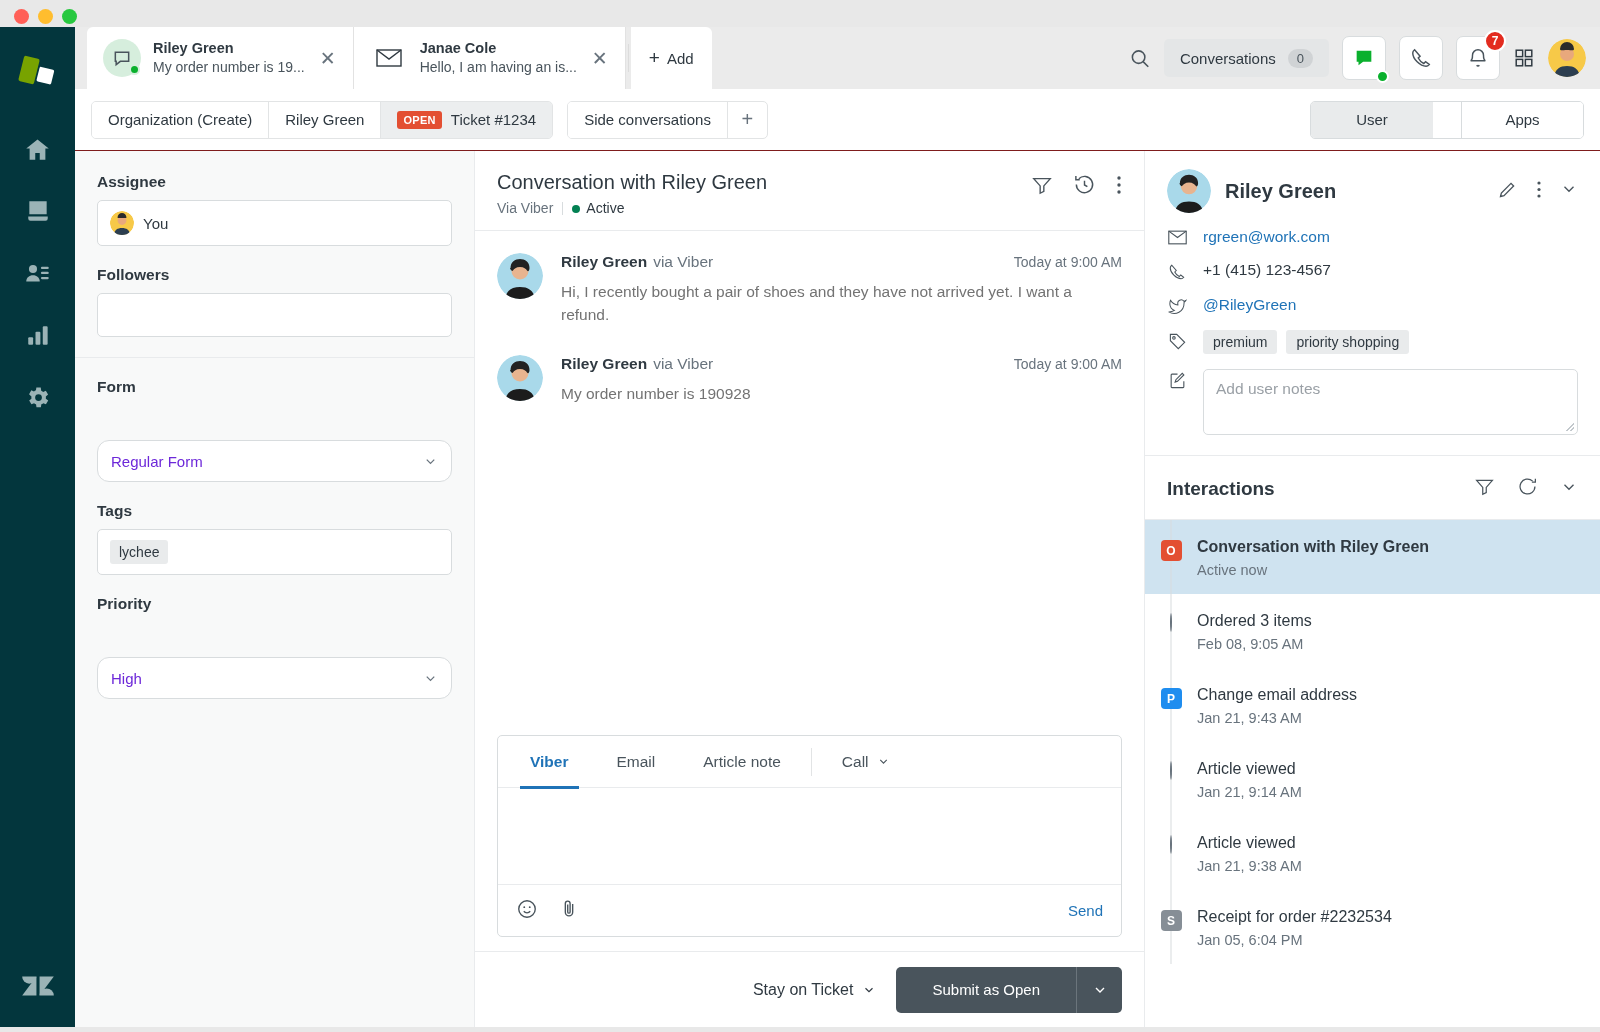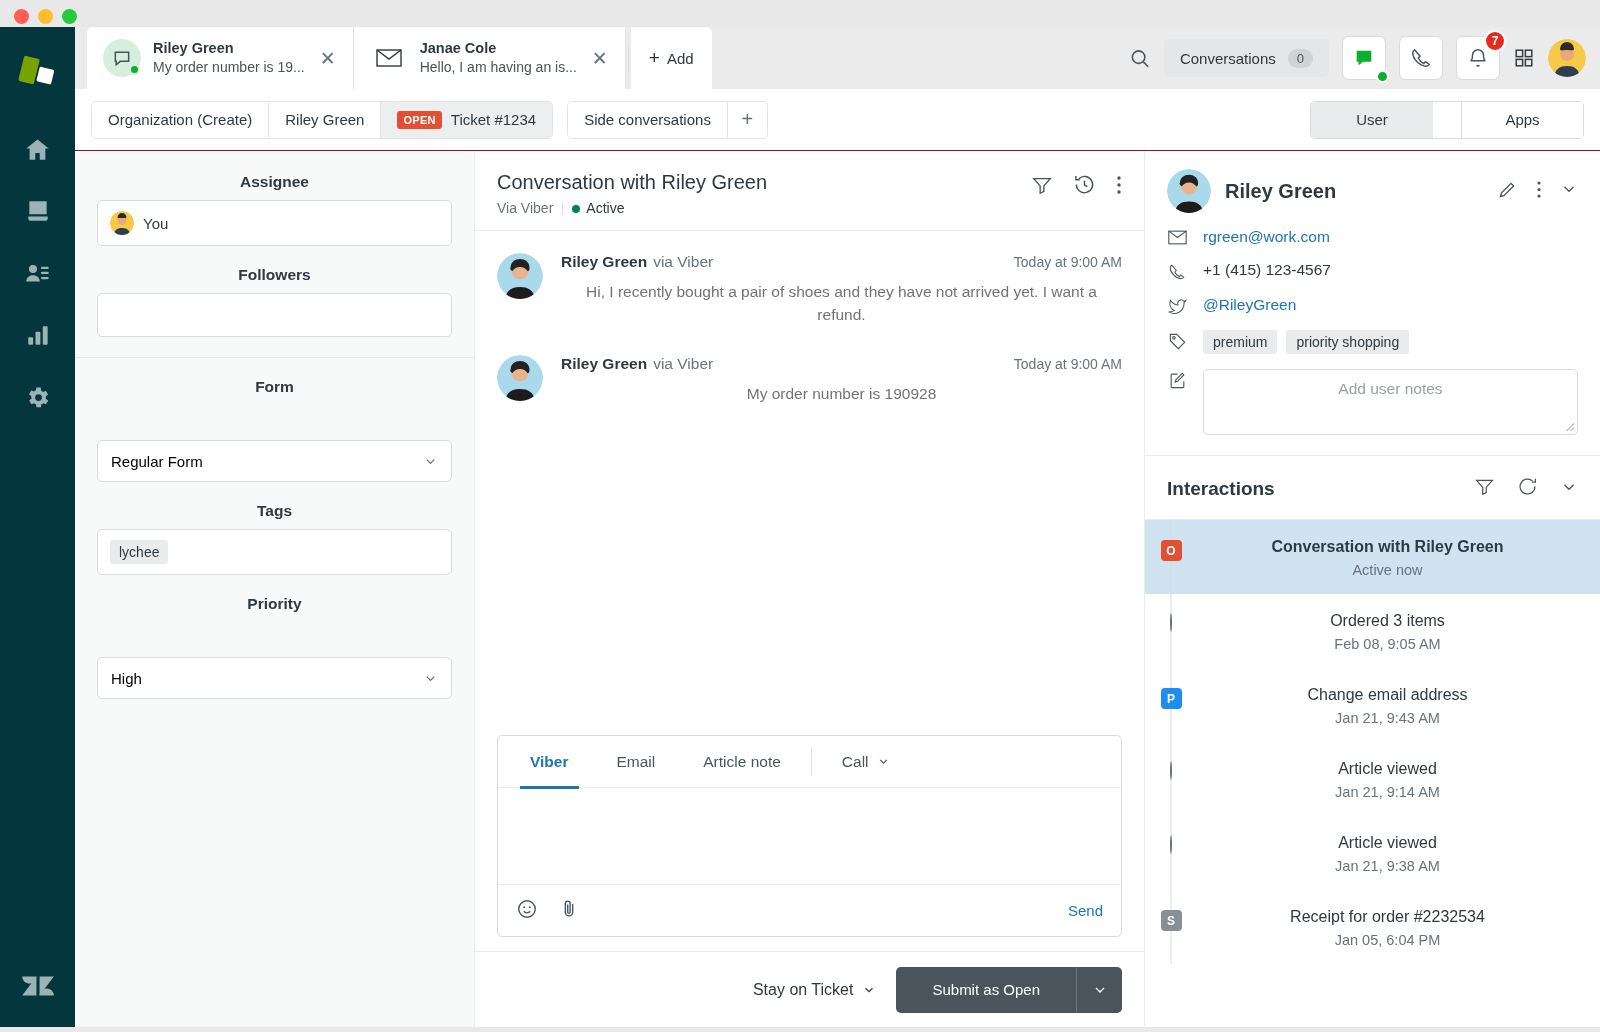--- a/index.html
+++ b/index.html
@@ -86,36 +86,36 @@
   .crumb:last-child { border-right:none; }
   .open-badge { background:#e34f32; color:#fff; font-size:11px; font-weight:700; border-radius:3px; padding:3px 6px; letter-spacing:.3px;}
   .crumbs2 { display:flex; align-items:center; background:#fff; border:1px solid #e2e4e5; border-radius:5px; height:38px; overflow:hidden; margin-left:14px;}
   .crumb-plus { width:40px; height:38px; display:flex; align-items:center; justify-content:center; font-size:20px; color:#68737d; cursor:pointer; border-left:1px solid #e2e4e5;}
   .seg { margin-left:auto; display:flex; border:1px solid #d8dcde; border-radius:5px; overflow:hidden; height:38px;gap:28px;}
   .seg-btn { width:122px; display:flex; align-items:center; justify-content:center; font-size:15px; color:#2f3941; background:#fff; cursor:pointer;}
   .seg-btn.active { background:#e9ebec; }
   .seg-btn + .seg-btn { border-left:1px solid #d8dcde; }
 
   
-  .body { flex:1; display:flex; min-height:0;text-align:center; }
+  .body { flex:1; display:flex; min-height:0; }
 
   
   .props { width:400px; flex:0 0 400px; background:#f8f9f9; border-right:1px solid #e9ebed; padding:22px 22px 0 22px; overflow:hidden;}
   .field-label { font-size:15.5px; font-weight:700; color:#2f3941; margin-bottom:9px; }
   .field { margin-bottom:20px; }
   .input-box {
     background:#fff; border:1px solid #d8dcde; border-radius:5px; height:40px;
     display:flex; align-items:center; padding:0 12px; font-size:15px; color:#2f3941; cursor:text;
   }
   .input-box.tall { height:46px; }
   .input-box.empty { height:44px; }
   .select-box {
-    background:#fff; border:1px solid #d8dcde; border-radius:5px; height:42px;
+    background:#fff; border:1px solid #d8dcde; border-radius:12px; height:42px;
     display:flex; align-items:center; justify-content:space-between;
-    padding:0 13px; font-size:15px; color:#000000; cursor:pointer;margin-top:44px;
+    padding:0 13px; font-size:15px; color:#6d28d9; cursor:pointer;margin-top:44px;
   }
   .assignee-av { width:24px; height:24px; border-radius:50%; overflow:hidden; margin-right:9px; flex:0 0 24px;}
   .tag-chip { background:#e9ebec; border-radius:3px; padding:4px 9px; font-size:14px; color:#2f3941;}
   .divider { height:1px; background:#e9ebed; margin:6px -22px 20px -22px; }
 
   
   .center { flex:1; display:flex; flex-direction:column; min-width:0; background:#fff; border-right:1px solid #e9ebed;}
   .conv-head { padding:18px 22px 14px 22px; display:flex; align-items:flex-start; border-bottom:1px solid #e9ebed;}
   .conv-title { font-size:20px; color:#2f3941; line-height:1.3; }
   .conv-meta { display:flex; align-items:center; gap:9px; margin-top:5px; font-size:14px; color:#68737d;}

